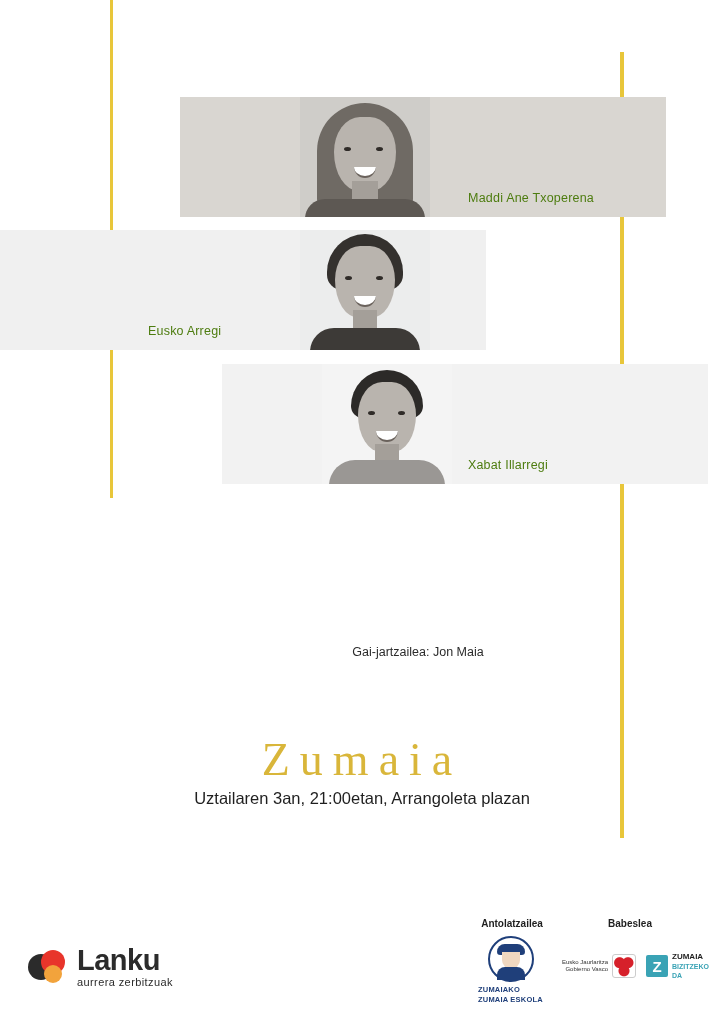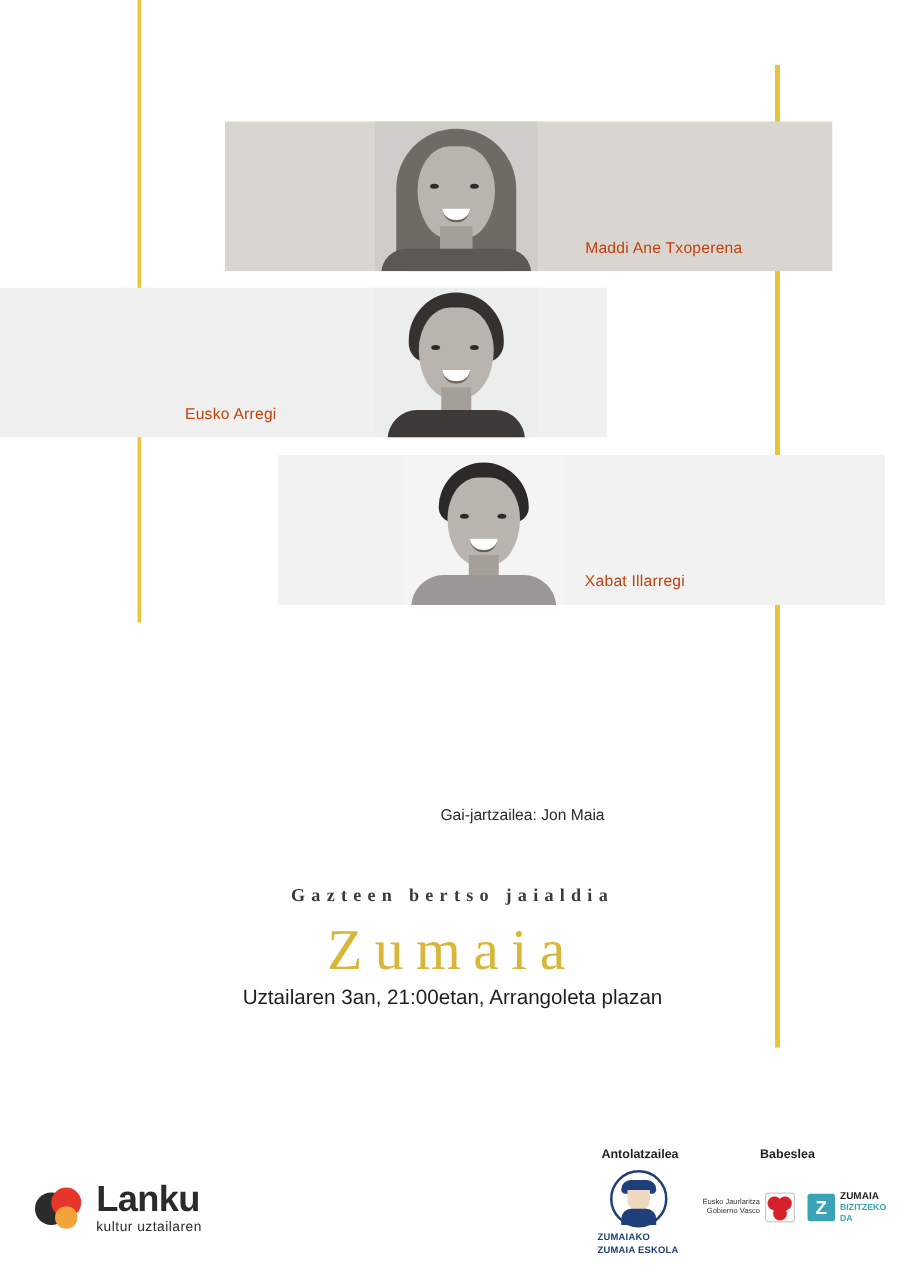--- a/index.html
+++ b/index.html
@@ -32,21 +32,21 @@
     position: absolute;
     overflow: hidden;
   }
   .row .band {
     position: absolute;
     inset: 0;
   }
   .row .name {
     position: absolute;
     font-size: 12.5px;
-    color: #c2410c;
+    color: #4d7c0f;
     letter-spacing: 0.2px;
     white-space: nowrap;
   }
 
   
   .row1 { left: 180px; top: 97px;  width: 486px; height: 120px; }
   .row1 .band { background: #d9d6d1; }
   .row1 .name { right: 72px; bottom: 12px; }
 
   .row2 { left: 0px;   top: 230px; width: 486px; height: 120px; }
@@ -452,37 +452,36 @@
       <div class="eye r"></div>
       <div class="mouth"></div>
       <div class="body"></div>
     </div>
     <div class="name">Xabat Illarregi</div>
   </div>
 
 
   <div class="gai">Gai-jartzailea: Jon Maia</div>
 
-  <div class="kicker">Gazteen bertso jaialdia</div>
   <div class="title">Zumaia</div>
   <div class="when">Uztailaren 3an, 21:00etan, Arrangoleta plazan</div>
 
 
   <div class="footer-label lbl-antolatzailea">Antolatzailea</div>
   <div class="footer-label lbl-babeslea">Babeslea</div>
 
   <div class="lanku">
     <div class="mark">
       <div class="c1"></div>
         <div class="c2"></div>
         <div class="c3"></div>
     </div>
     <div class="words">
       <div class="main">Lanku</div>
-      <div class="sub">kultur uztailaren</div>
+      <div class="sub">aurrera zerbitzuak</div>
     </div>
   </div>
 
   <div class="bertso">
     <div class="emblem">
       <div class="ring"></div>
       <div class="beret"></div>
       <div class="face"></div>
       <div class="torso"></div>
     </div>

